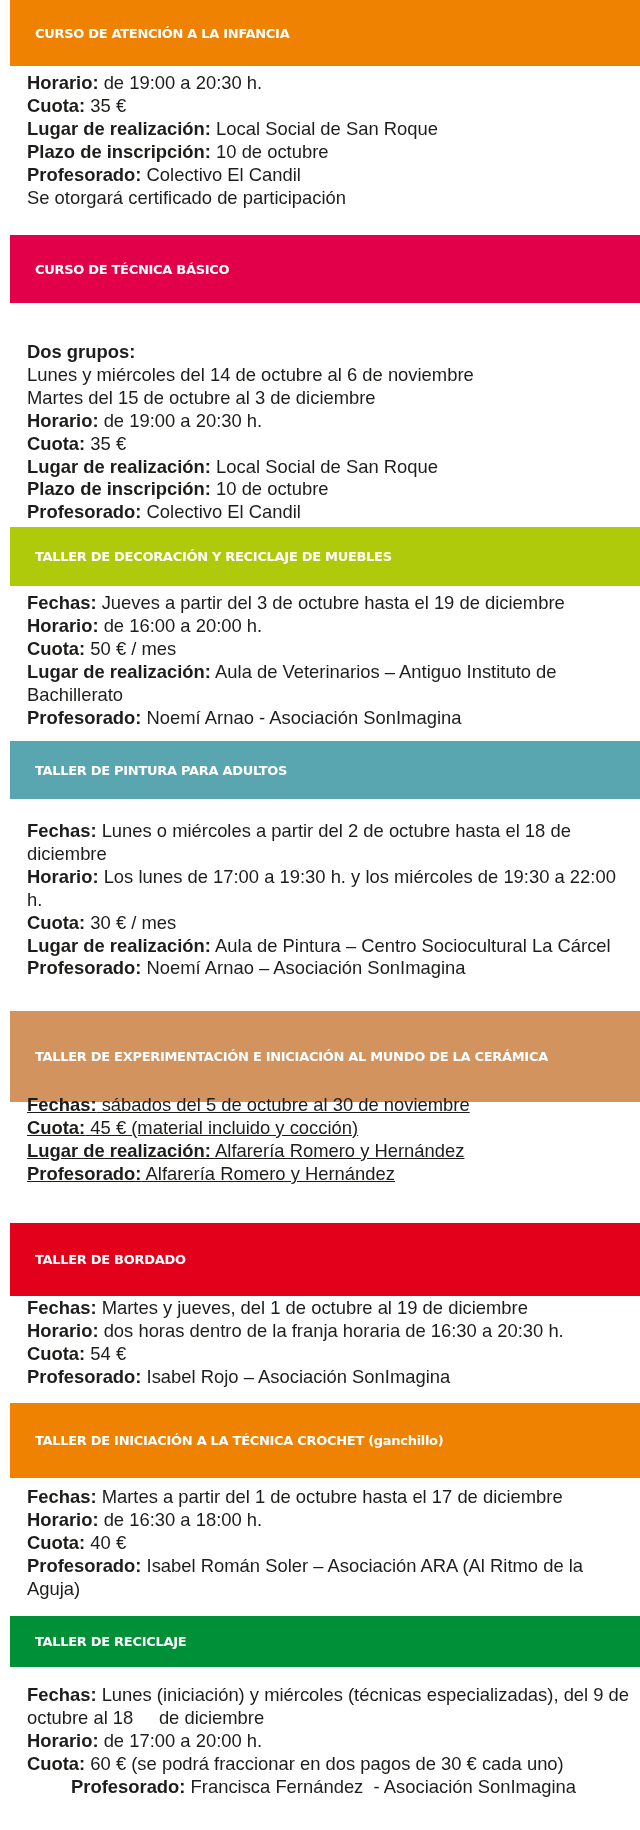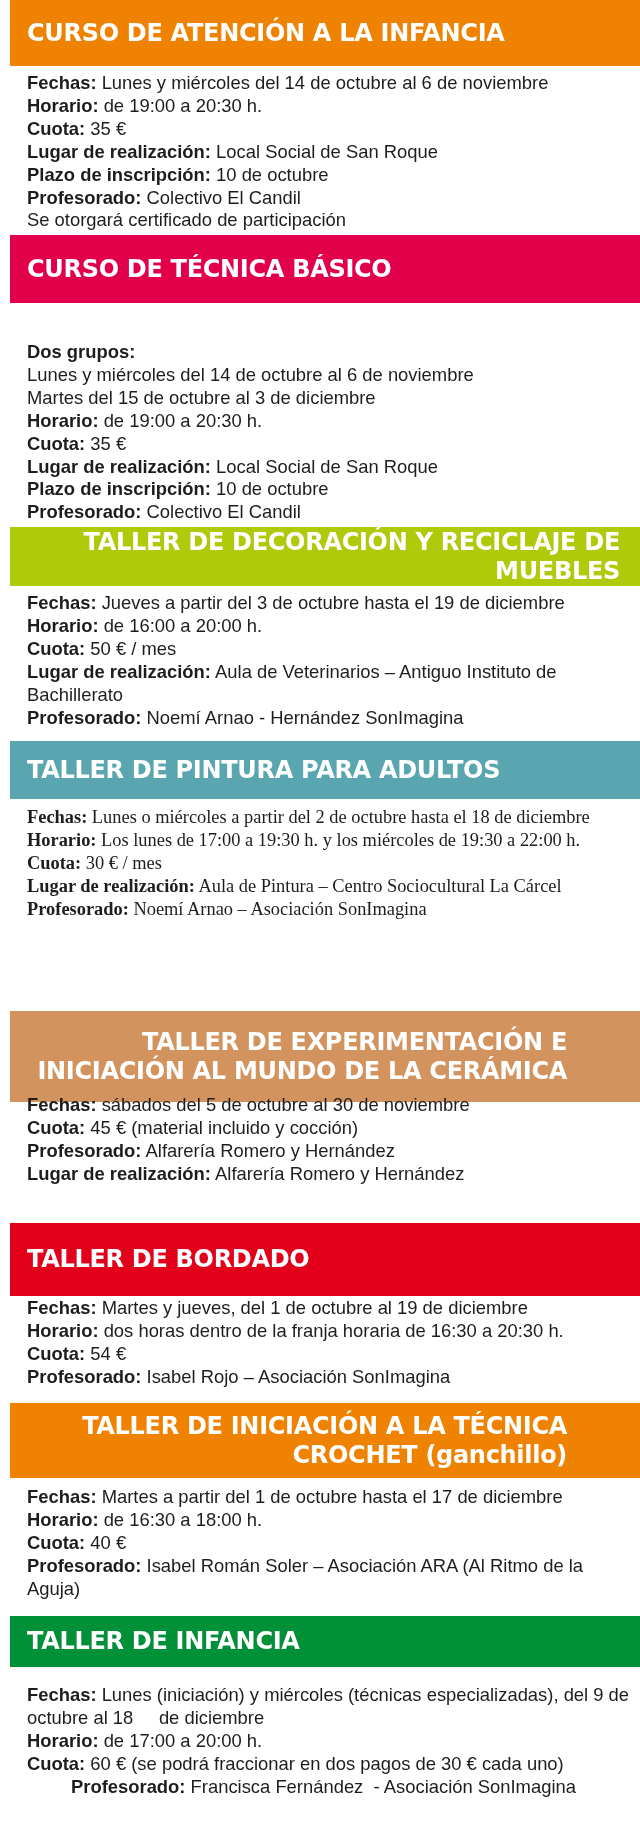--- a/index.html
+++ b/index.html
@@ -27,25 +27,24 @@
       color: #ffffff;
       box-sizing: border-box;
       padding-left: 17px;
       padding-right: 20px;
       display: flex;
       align-items: center;
     }
     .section-title {
       font-family: "DejaVu Sans", "Liberation Sans", sans-serif;
       font-weight: bold;
-      font-size: 24px;
+      font-size: 13px;
       line-height: 29px;
       letter-spacing: -0.3px;
-      margin: 0;
-      text-align: right;
+      margin: 8px;
     }
     .section-body {
       position: absolute;
       left: 27px;
       right: 10px;
       font-size: 18.4px;
       line-height: 22.9px;
       color: #1d1d1b;
     }
     .line {
@@ -57,21 +56,20 @@
     }
   </style>
 </head>
 <body>
 
 <div class="section" style="top:0px;">
   <div class="section-header" style="height:66px; background:#EF8200;">
     <h2 class="section-title">CURSO DE ATENCIÓN A LA INFANCIA</h2>
   </div>
   <div class="section-body" style="top:72px;">
-    <span class="line"><span class="label">Fechas:</span><span> Lunes y miércoles del 14 de octubre al 6 de noviembre</span></span>
     <span class="line"><span class="label">Horario:</span><span> de 19:00 a 20:30 h.</span></span>
     <span class="line"><span class="label">Cuota:</span><span> 35 €</span></span>
     <span class="line"><span class="label">Lugar de realización:</span><span> Local Social de San Roque</span></span>
     <span class="line"><span class="label">Plazo de inscripción:</span><span> 10 de octubre</span></span>
     <span class="line"><span class="label">Profesorado:</span><span> Colectivo El Candil</span></span>
     <span class="line"><span class="label"></span><span>Se otorgará certificado de participación</span></span>
   </div>
 </div>
 
 <div class="section" style="top:235px;">
@@ -93,46 +91,46 @@
 
 <div class="section" style="top:527px;">
   <div class="section-header" style="height:59px; background:#AFCA0B;">
     <h2 class="section-title">TALLER DE DECORACIÓN Y RECICLAJE DE MUEBLES</h2>
   </div>
   <div class="section-body" style="top:65px;">
     <span class="line"><span class="label">Fechas:</span><span> Jueves a partir del 3 de octubre hasta el 19 de diciembre</span></span>
     <span class="line"><span class="label">Horario:</span><span> de 16:00 a 20:00 h.</span></span>
     <span class="line"><span class="label">Cuota:</span><span> 50 € / mes</span></span>
     <span class="line"><span class="label">Lugar de realización:</span><span> Aula de Veterinarios – Antiguo Instituto de Bachillerato</span></span>
-    <span class="line"><span class="label">Profesorado:</span><span> Noemí Arnao - Hernández SonImagina</span></span>
+    <span class="line"><span class="label">Profesorado:</span><span> Noemí Arnao - Asociación SonImagina</span></span>
   </div>
 </div>
 
 <div class="section" style="top:741px;">
   <div class="section-header" style="height:58px; background:#5AA6B0;">
     <h2 class="section-title">TALLER DE PINTURA PARA ADULTOS</h2>
   </div>
-  <div class="section-body" style="top:65px;font-family:Liberation Serif, serif;">
+  <div class="section-body" style="top:79px;">
     <span class="line"><span class="label">Fechas:</span><span> Lunes o miércoles a partir del 2 de octubre hasta el 18 de diciembre</span></span>
     <span class="line"><span class="label">Horario:</span><span> Los lunes de 17:00 a 19:30 h. y los miércoles de 19:30 a 22:00 h.</span></span>
     <span class="line"><span class="label">Cuota:</span><span> 30 € / mes</span></span>
     <span class="line"><span class="label">Lugar de realización:</span><span> Aula de Pintura – Centro Sociocultural La Cárcel</span></span>
     <span class="line"><span class="label">Profesorado:</span><span> Noemí Arnao – Asociación SonImagina</span></span>
   </div>
 </div>
 
 <div class="section" style="top:1011px;">
   <div class="section-header" style="height:91px; background:#D2935E;">
     <h2 class="section-title" style="max-width:540px;">TALLER DE EXPERIMENTACIÓN E INICIACIÓN AL MUNDO DE LA CERÁMICA</h2>
   </div>
-  <div class="section-body" style="top:83px;">
+  <div class="section-body" style="top:83px;text-decoration:underline;">
     <span class="line"><span class="label">Fechas:</span><span> sábados del 5 de octubre al 30 de noviembre</span></span>
     <span class="line"><span class="label">Cuota:</span><span> 45 € (material incluido y cocción)</span></span>
+    <span class="line"><span class="label">Lugar de realización:</span><span> Alfarería Romero y Hernández</span></span>
     <span class="line"><span class="label">Profesorado:</span><span> Alfarería Romero y Hernández</span></span>
-    <span class="line"><span class="label">Lugar de realización:</span><span> Alfarería Romero y Hernández</span></span>
   </div>
 </div>
 
 <div class="section" style="top:1223px;">
   <div class="section-header" style="height:73px; background:#E2001A;">
     <h2 class="section-title">TALLER DE BORDADO</h2>
   </div>
   <div class="section-body" style="top:74px;">
     <span class="line"><span class="label">Fechas:</span><span> Martes y jueves, del 1 de octubre al 19 de diciembre</span></span>
     <span class="line"><span class="label">Horario:</span><span> dos horas dentro de la franja horaria de 16:30 a 20:30 h.</span></span>
@@ -148,21 +146,21 @@
   <div class="section-body" style="top:83px;">
     <span class="line"><span class="label">Fechas:</span><span> Martes a partir del 1 de octubre hasta el 17 de diciembre</span></span>
     <span class="line"><span class="label">Horario:</span><span> de 16:30 a 18:00 h.</span></span>
     <span class="line"><span class="label">Cuota:</span><span> 40 €</span></span>
     <span class="line"><span class="label">Profesorado:</span><span> Isabel Román Soler – Asociación ARA (Al Ritmo de la Aguja)</span></span>
   </div>
 </div>
 
 <div class="section" style="top:1616px;">
   <div class="section-header" style="height:51px; background:#009138;">
-    <h2 class="section-title">TALLER DE INFANCIA</h2>
+    <h2 class="section-title">TALLER DE RECICLAJE</h2>
   </div>
   <div class="section-body" style="top:68px;">
     <span class="line" style="white-space:pre-wrap;"><span class="label">Fechas:</span><span> Lunes (iniciación) y miércoles (técnicas especializadas), del 9 de octubre al 18     de diciembre</span></span>
     <span class="line"><span class="label">Horario:</span><span> de 17:00 a 20:00 h.</span></span>
     <span class="line"><span class="label">Cuota:</span><span> 60 € (se podrá fraccionar en dos pagos de 30 € cada uno)</span></span>
     <span class="line" style="white-space:pre-wrap;margin-left:44px;"><span class="label">Profesorado:</span><span> Francisca Fernández  - Asociación SonImagina</span></span>
   </div>
 </div>
 
 </body></html>

